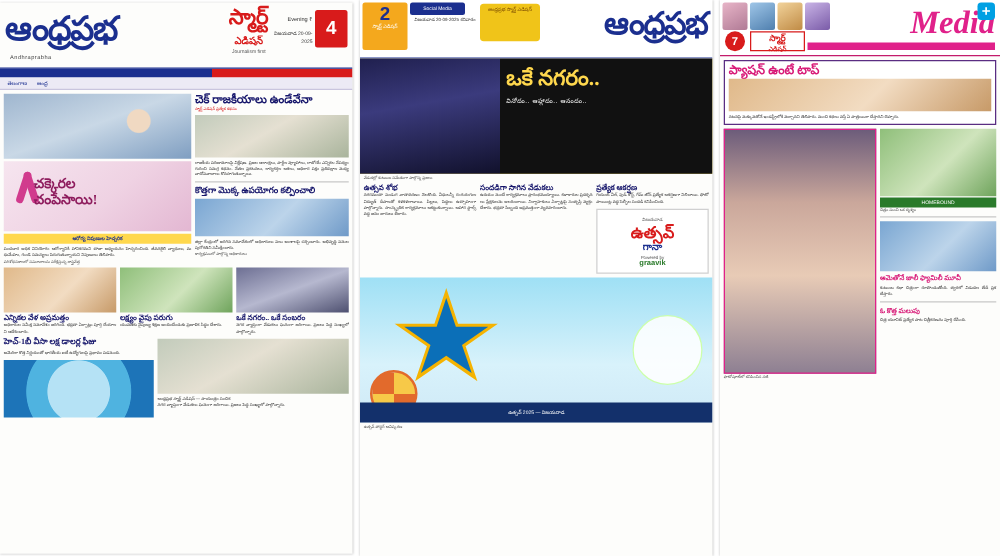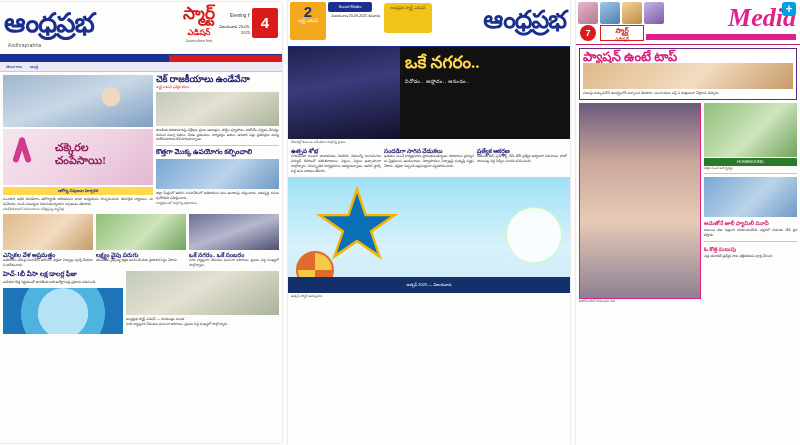--- a/index.html
+++ b/index.html
@@ -108,21 +108,21 @@
   .m3circle{position:absolute;left:4px;top:25px;width:16px;height:16px;border-radius:50%;background:#d81b1b;color:#fff;
     font-size:9px;font-weight:bold;text-align:center;line-height:16px;}
   .m3movie{position:absolute;right:4px;top:4px;color:#e0218a;font-family:"Liberation Serif",serif;font-style:italic;
     font-weight:bold;font-size:26px;line-height:28px;}
   .m3plus{position:absolute;right:4px;top:2px;width:14px;height:14px;background:#00a0e3;border-radius:3px;color:#fff;
     font-size:12px;font-weight:bold;text-align:center;line-height:14px;}
   .m3bar{position:absolute;right:4px;top:34px;width:150px;height:6px;background:#e0218a;}
 
   .purplebox{border:1px solid #5a2d82;padding:3px;background:#fff;}
   .purplehl{color:#5a2d82;font-family:"Liberation Serif",serif;font-weight:bold;font-size:8px;line-height:9px;}
-  .pinkhl{color:#d81b78;font-family:"Liberation Serif",serif;font-weight:bold;font-size:13px;line-height:9px;}
+  .pinkhl{color:#d81b78;font-family:"Liberation Serif",serif;font-weight:bold;font-size:10px;line-height:9px;}
 
   .tall{position:relative;height:196px;}
   .tall .girl{position:absolute;left:0;top:0;width:100%;height:100%;
     background:linear-gradient(180deg,#6b5b7a 0%,#caa79b 30%,#e8cbb6 60%,#8d7f92 100%);}
   .tall .frame{position:absolute;inset:0;border:1px solid #e0218a;}
   .yellowband{background:#ffd84d;color:#1b2f8f;font-size:4px;text-align:center;line-height:8px;height:8px;font-weight:bold;}
   .greenband{background:#2a7a2a;color:#fff;font-size:4px;text-align:center;line-height:8px;height:8px;}
 </style>
 </head>
 <body>
@@ -149,21 +149,21 @@
     </div>
 
     <div class="row">
       <div class="col" style="flex:0 0 150px">
         <div class="ph lab" style="height:52px"></div>
         <div class="ph pink" style="height:56px;margin-top:2px">
           <div class="ribbonicon">
               <i class="a"></i>
               <i class="b"></i>
             </div>
-          <div style="position:absolute;left:52px;top:12px;color:#8e1c5d;font-family:'Liberation Serif',serif;font-weight:bold;font-size:11px;line-height:13px">
+          <div style="position:absolute;left:24px;top:12px;color:#8e1c5d;font-family:'Liberation Serif',serif;font-weight:bold;font-size:11px;line-height:13px">
             <span>చక్కెరల</span><br>
             <span>చంపేసాయి!</span>
           </div>
         </div>
         <div class="yellowband" style="margin-top:2px">ఆరోగ్య నిపుణుల హెచ్చరిక</div>
         <div class="txt" style="margin-top:2px">పంచదార అధిక వినియోగం ఆరోగ్యానికి హానికరమని తాజా అధ్యయనం హెచ్చరించింది. జీవనశైలి వ్యాధులు, మధుమేహం, గుండె సమస్యలు పెరుగుతున్నాయని నిపుణులు తెలిపారు.</div>
         <div class="cap">పరిశోధనశాలలో నమూనాలను పరీక్షిస్తున్న శాస్త్రవేత్త</div>
       </div>
 
       <div class="col">
@@ -239,20 +239,27 @@
         <div class="hl" style="font-size:6px">ఉత్సవ శోభ</div>
         <div class="txt">నగరమంతా పండుగ వాతావరణం నెలకొంది. వీధులన్నీ రంగురంగుల విద్యుత్ దీపాలతో కళకళలాడాయి. పిల్లలు, పెద్దలు ఉత్సాహంగా పాల్గొన్నారు. సాంస్కృతిక కార్యక్రమాలు ఆకట్టుకున్నాయి. ఆహార స్టాల్స్ వద్ద జనం బారులు తీరారు.</div>
       </div>
       <div class="col">
         <div class="hl" style="font-size:6px">సందడిగా సాగిన వేడుకలు</div>
         <div class="txt">ఉదయం నుంచే కార్యక్రమాలు ప్రారంభమయ్యాయి. కళాకారుల ప్రదర్శనలు ప్రేక్షకులను అలరించాయి. నిర్వాహకులు ఏర్పాట్లపై సంతృప్తి వ్యక్తం చేశారు. భద్రతా సిబ్బంది అప్రమత్తంగా వ్యవహరించారు.</div>
       </div>
       <div class="col">
         <div class="hl" style="font-size:6px">ప్రత్యేక ఆకర్షణ</div>
         <div class="txt">గియంట్ వీల్, ఫుడ్ కోర్ట్, గేమ్ జోన్ ప్రత్యేక ఆకర్షణగా నిలిచాయి. ఫొటో పాయింట్ల వద్ద సెల్ఫీల సందడి కనిపించింది.</div>
+        <div class="sponsor" style="margin-top:3px">
+          <div class="t3">విజయవాడ</div>
+          <div class="t2">ఉత్సవ్</div>
+          <div class="t1">గానా</div>
+          <div class="t3">Powered by</div>
+          <div class="t4">graavik</div>
+        </div>
       </div>
     </div>
 
     <div class="poster">
       <div class="star"></div>
       <div class="starin"></div>
       <div class="badge"></div>
       <div class="wheel"></div>
       <div class="ftr">ఉత్సవ్ 2025 — విజయవాడ</div>
     </div>

